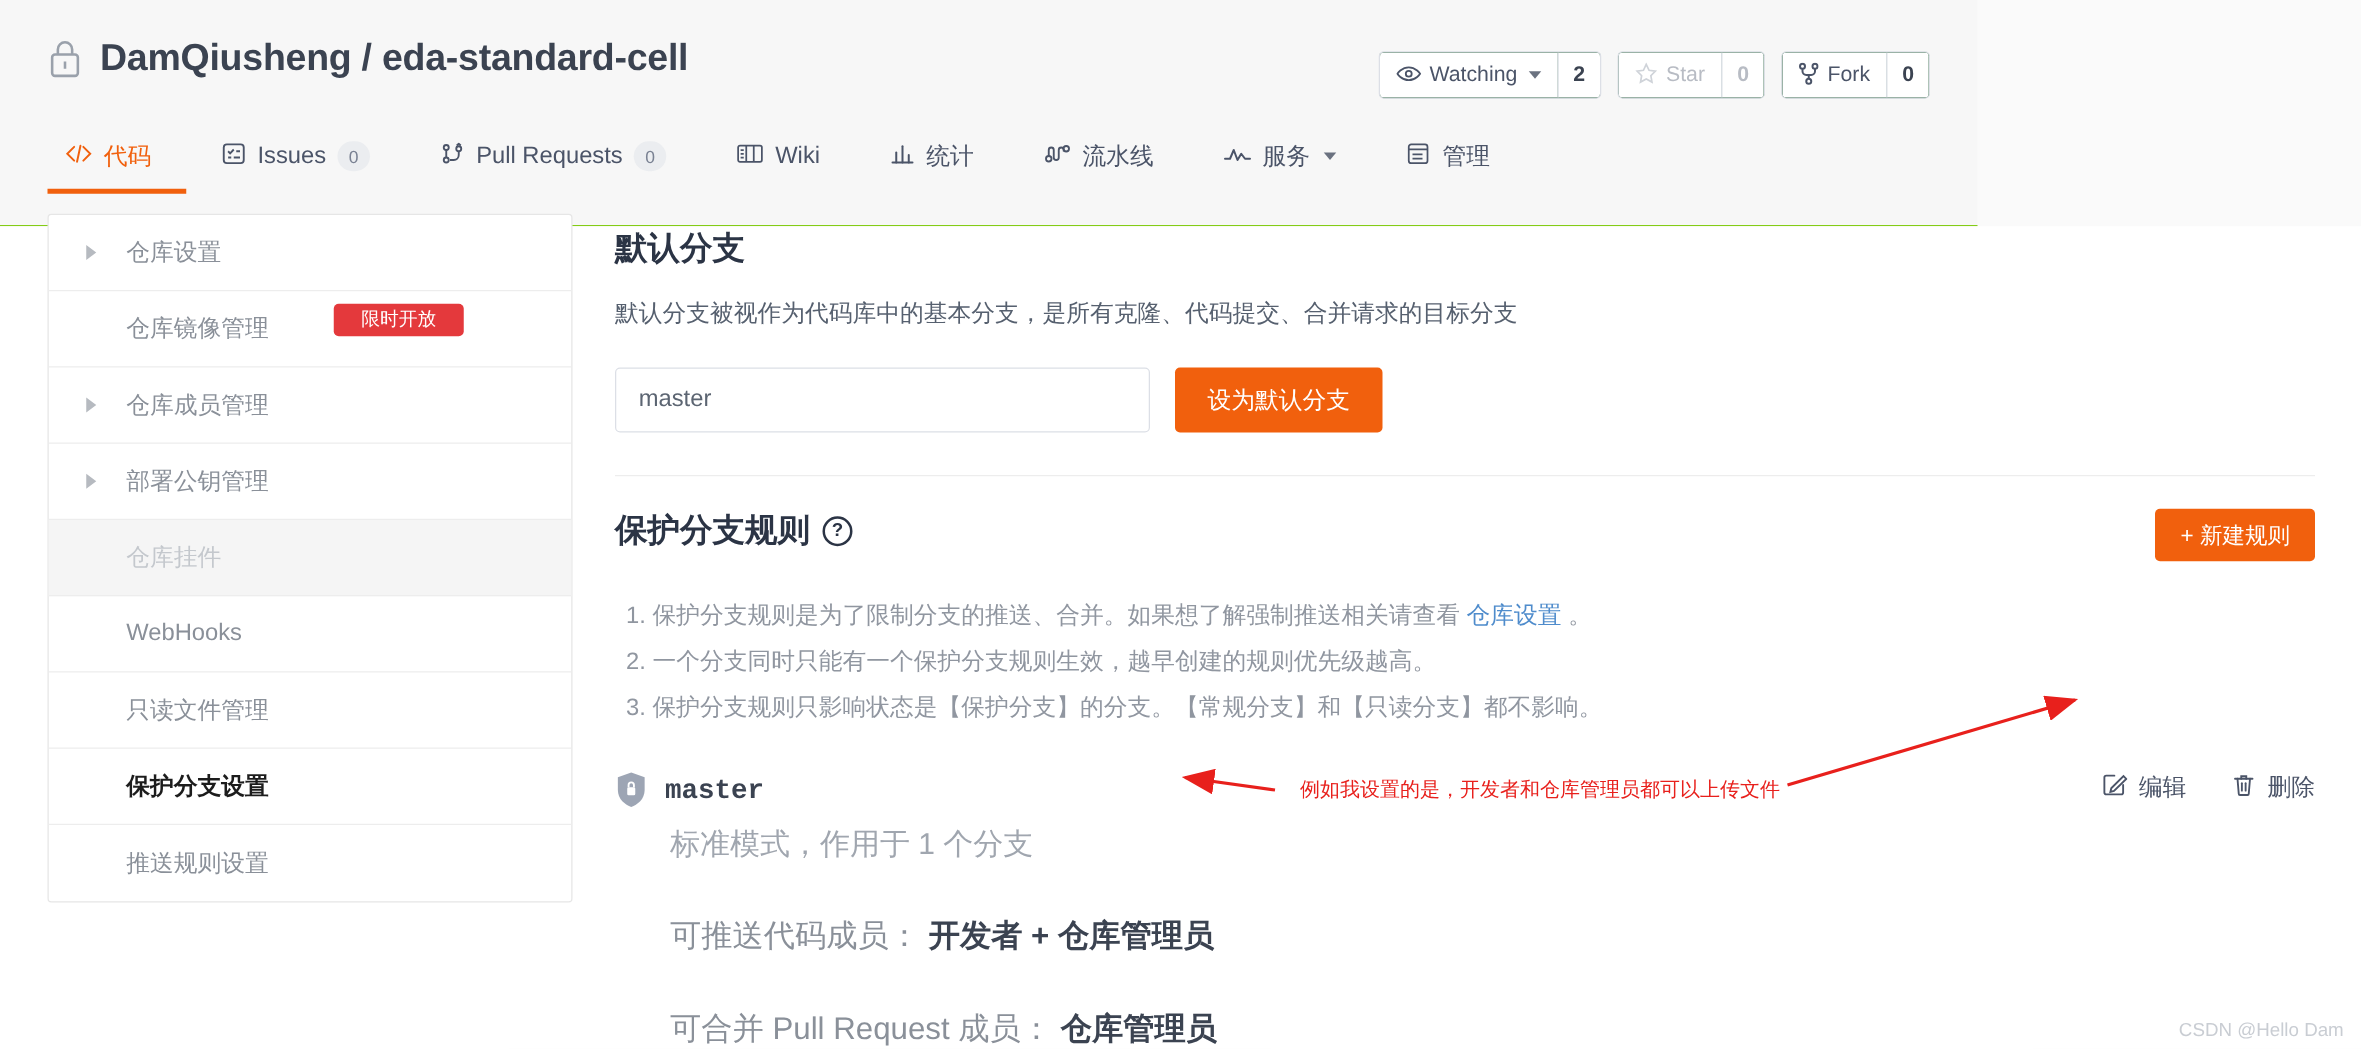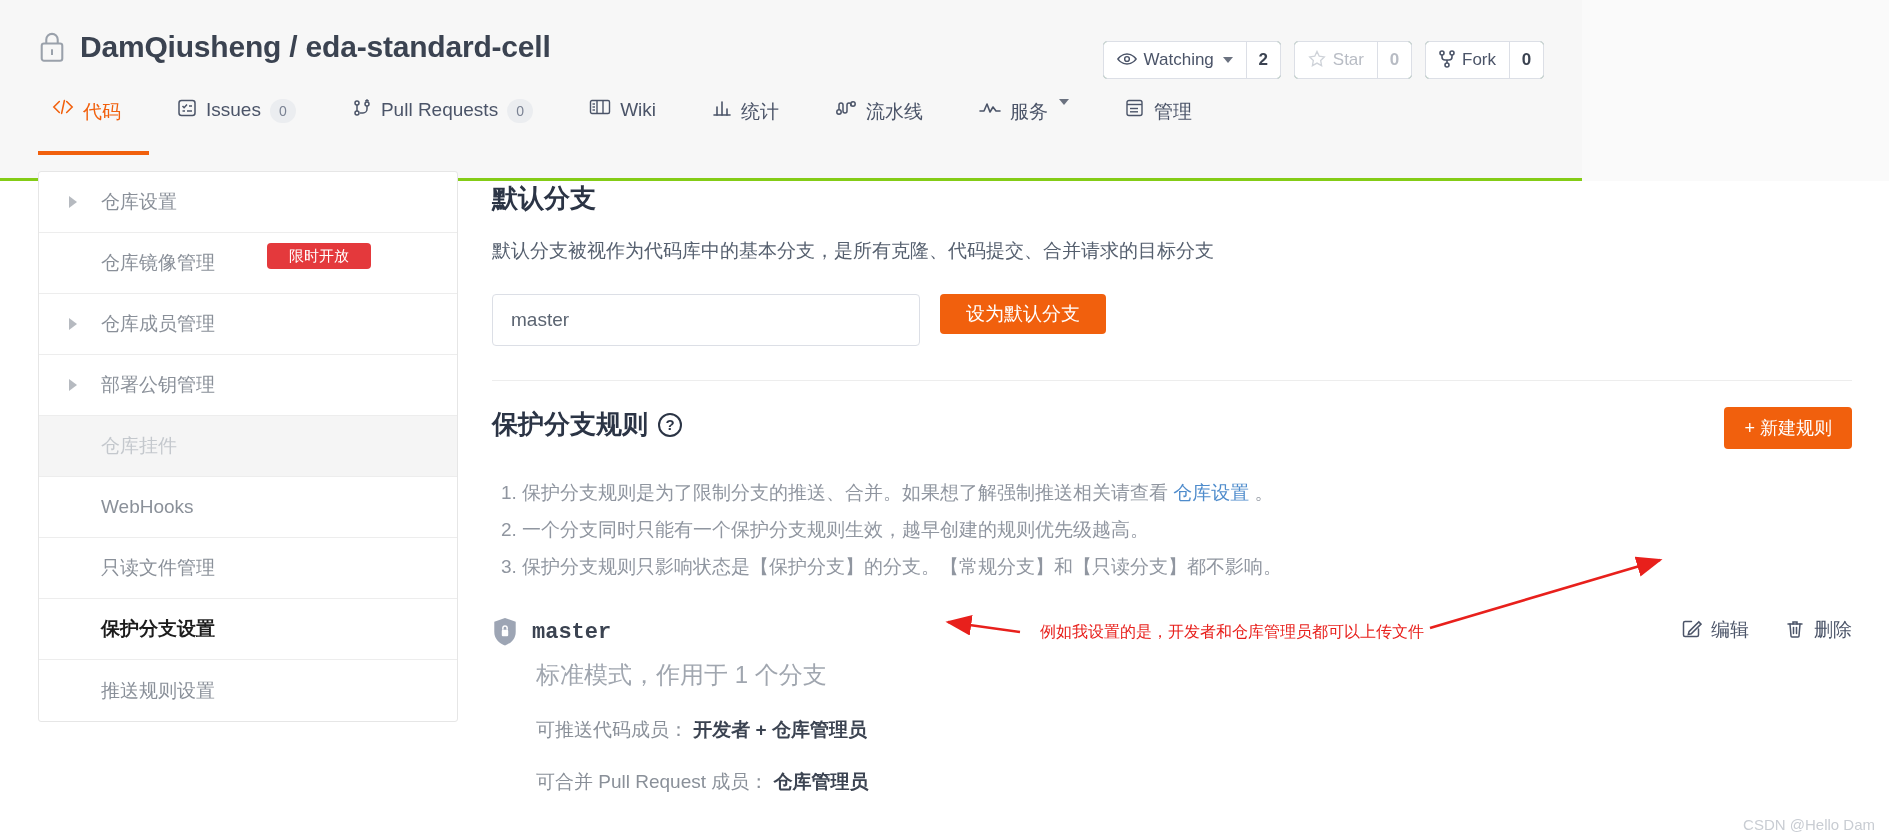--- a/index.html
+++ b/index.html
@@ -14,21 +14,21 @@
     position: relative;
     width: 1889px; height: 839px;
     background: #fafafa;
   }
 
   
   .header {
     position: absolute; left: 0; top: 0;
     width: 1582px; height: 181px;
     background: #f7f7f7;
-    border-bottom: 3px solid #84cc16;
+    border-bottom: 1px solid #84cc16;
   }
   .repo-title-row {
     position: absolute; left: 38px; top: 30px;
     display: flex; align-items: center; gap: 14px;
   }
   .lock-glyph { width: 28px; height: 32px; display: block; }
   .repo-title {
     font-size: 30px; font-weight: bold; color: #3b4351;
     letter-spacing: -0.2px; white-space: nowrap;
   }
@@ -64,21 +64,21 @@
   }
   .ico { display: inline-block; line-height: 1; }
 
   
   .nav {
     position: absolute; left: 38px; top: 95px;
     display: flex; align-items: flex-end; gap: 0;
     height: 60px;
   }
   .nav-item {
-    display: flex; align-items: flex-start; gap: 9px;
+    display: flex; align-items: center; gap: 9px;
     height: 56px; padding: 0 28px;
     font-size: 19px; color: #4b5468; cursor: pointer;
     border-bottom: 4px solid transparent;
     white-space: nowrap;
   }
   .nav-item:first-child { padding-left: 14px; }
   .nav-item.active { color: #f1600d; border-bottom-color: #f1600d; }
   .nav-badge {
     display: inline-flex; align-items: center; justify-content: center;
     min-width: 26px; height: 24px; padding: 0 7px;
@@ -141,21 +141,21 @@
 
   .row-form { display: flex; align-items: stretch; gap: 20px; }
   .text-input {
     width: 428px; height: 52px;
     border: 1px solid #dcdfe6; border-radius: 4px;
     padding: 0 18px; font-size: 19px; color: #5c6572;
     background: #fff; outline: none;
     font-family: "Liberation Sans", sans-serif;
   }
   .btn-primary {
-    height: 40px; padding: 0 26px;
+    height: 52px; padding: 0 26px;
     background: #f1600d; color: #fff;
     border: none; border-radius: 4px;
     font-size: 19px; cursor: pointer;
     font-family: "Liberation Sans", sans-serif;
   }
 
   .divider { height: 1px; background: #ededed; margin: 34px 0 26px 0; }
 
   .rules-head { display: flex; align-items: flex-start; justify-content: space-between; }
   .help-circle {
@@ -184,22 +184,22 @@
   .shield-glyph { width: 26px; height: 30px; display: block; }
   .branch-name {
     font-family: "Liberation Mono", "DejaVu Sans Mono", monospace;
     font-size: 22px; font-weight: bold; color: #3b4351;
   }
   .branch-sub {
     margin-left: 44px; margin-top: 12px;
     font-size: 24px; color: #a0a6af;
   }
   .branch-line {
-    margin-left: 44px; margin-top: 26px;
-    font-size: 19px; color: #8a9099;
+    margin-left: 44px; margin-top: 41px;
+    font-size: 25px; color: #8a9099;
   }
   .branch-line b { color: #3b4351; }
 
   .entry-actions {
     position: absolute; right: 0; top: 0;
     display: flex; align-items: flex-end; gap: 36px;
   }
   .entry-action {
     display: flex; align-items: center; gap: 9px;
     font-size: 19px; color: #4b5468; cursor: pointer;

